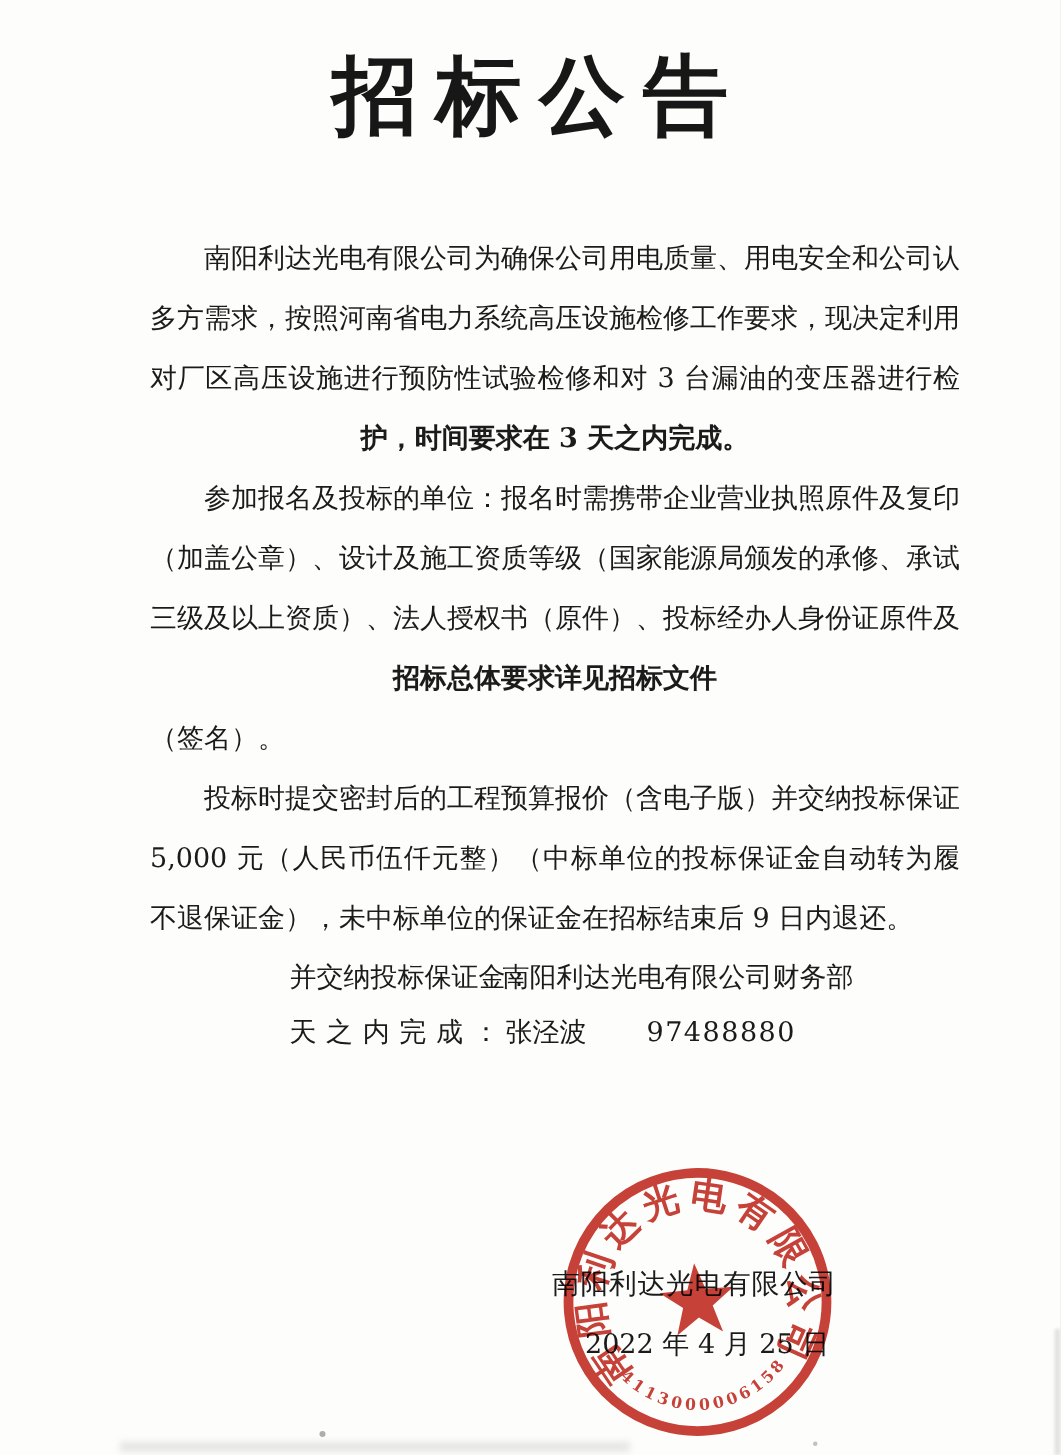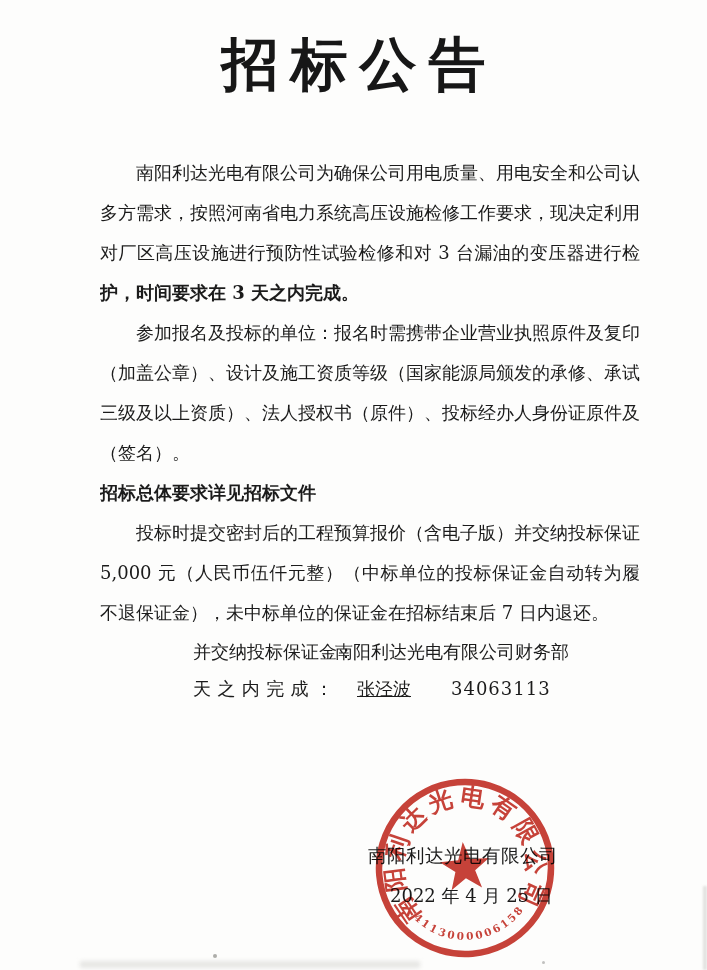--- a/index.html
+++ b/index.html
@@ -28,42 +28,41 @@
     padding:0 67px 0 100px;
   }
   .line{
     height:40px;
     line-height:40px;
     font-size:18px;
     overflow:hidden;
   }
   .line.j{ text-align:justify; text-align-last:justify; }
   .line.indent{ text-indent:36px; }
-  .line.bold{ font-weight:bold; }
+  .line.bold{ font-weight:bold;text-align:center; }
   .contact-row{
     height:37px;
     line-height:37px;
     font-size:18px;
     padding-left:93px;
     white-space:nowrap;
   }
   .contact-label{
     display:inline-block;
     width:140px;
     text-align:justify;
     text-align-last:justify;
     vertical-align:top;
   }
   .contact-value{ margin-left:2px;font-family:Liberation Serif, serif; }
   .contact-name{
     display:inline-block;
     width:94px;
-    margin-left:24px;
+    margin-left:4px;
     vertical-align:top;
-    text-decoration:underline;
   }
   .contact-phone{ letter-spacing:1px; }
   .sig-company{
     position:absolute;
     left:368px;top:843px;
     font-size:18.5px;
     letter-spacing:0.5px;
   }
   .sig-date{
     position:absolute;
@@ -98,34 +97,34 @@
   <div class="content">
 
     <div class="line j indent">南阳利达光电有限公司为确保公司用电质量、用电安全和公司认证等</div>
     <div class="line j">多方需求，按照河南省电力系统高压设施检修工作要求，现决定利用假期</div>
     <div class="line j">对厂区高压设施进行预防性试验检修和对 3 台漏油的变压器进行检修维</div>
     <div class="line bold">护，时间要求在 3 天之内完成。</div>
 
     <div class="line j indent">参加报名及投标的单位：报名时需携带企业营业执照原件及复印件</div>
     <div class="line j">（加盖公章）、设计及施工资质等级（国家能源局颁发的承修、承试工程</div>
     <div class="line j">三级及以上资质）、法人授权书（原件）、投标经办人身份证原件及复印件</div>
+    <div class="line bold">招标总体要求详见招标文件</div>
+
     <div class="line">（签名）。</div>
-
-    <div class="line bold">招标总体要求详见招标文件</div>
 
     <div class="line j indent">投标时提交密封后的工程预算报价（含电子版）并交纳投标保证金</div>
     <div class="line j">5,000 元（人民币伍仟元整）（中标单位的投标保证金自动转为履约</div>
-    <div class="line">不退保证金），未中标单位的保证金在招标结束后 7 日内退还。</div>
+    <div class="line">不退保证金），未中标单位的保证金在招标结束后 9 日内退还。</div>
 
 
     <div class="contact-row">
       <span class="contact-label">并交纳投标保证金：</span><span class="contact-value">南阳利达光电有限公司财务部</span>
     </div>
     <div class="contact-row">
-      <span class="contact-label">天之内完成：</span><span class="contact-name">张泾波</span><span class="contact-phone">34063113</span>
+      <span class="contact-label">天之内完成：</span><span class="contact-name">张泾波</span><span class="contact-phone">97488880</span>
     </div>
   </div>
 
   <div class="sig-company">南阳利达光电有限公司</div>
   <div class="sig-date">2022 年 4 月 25 日</div>
 
   <svg class="stamp" viewBox="0 0 192 192">
     <defs>
       <path id="arcTop" d="M 51.5,140.5 A 63,63 0 1 1 140.5,140.5" fill="none"></path>
       <path id="arcBottom" d="M 43,144.7 A 72,72 0 0 0 149,144.7" fill="none"></path>

